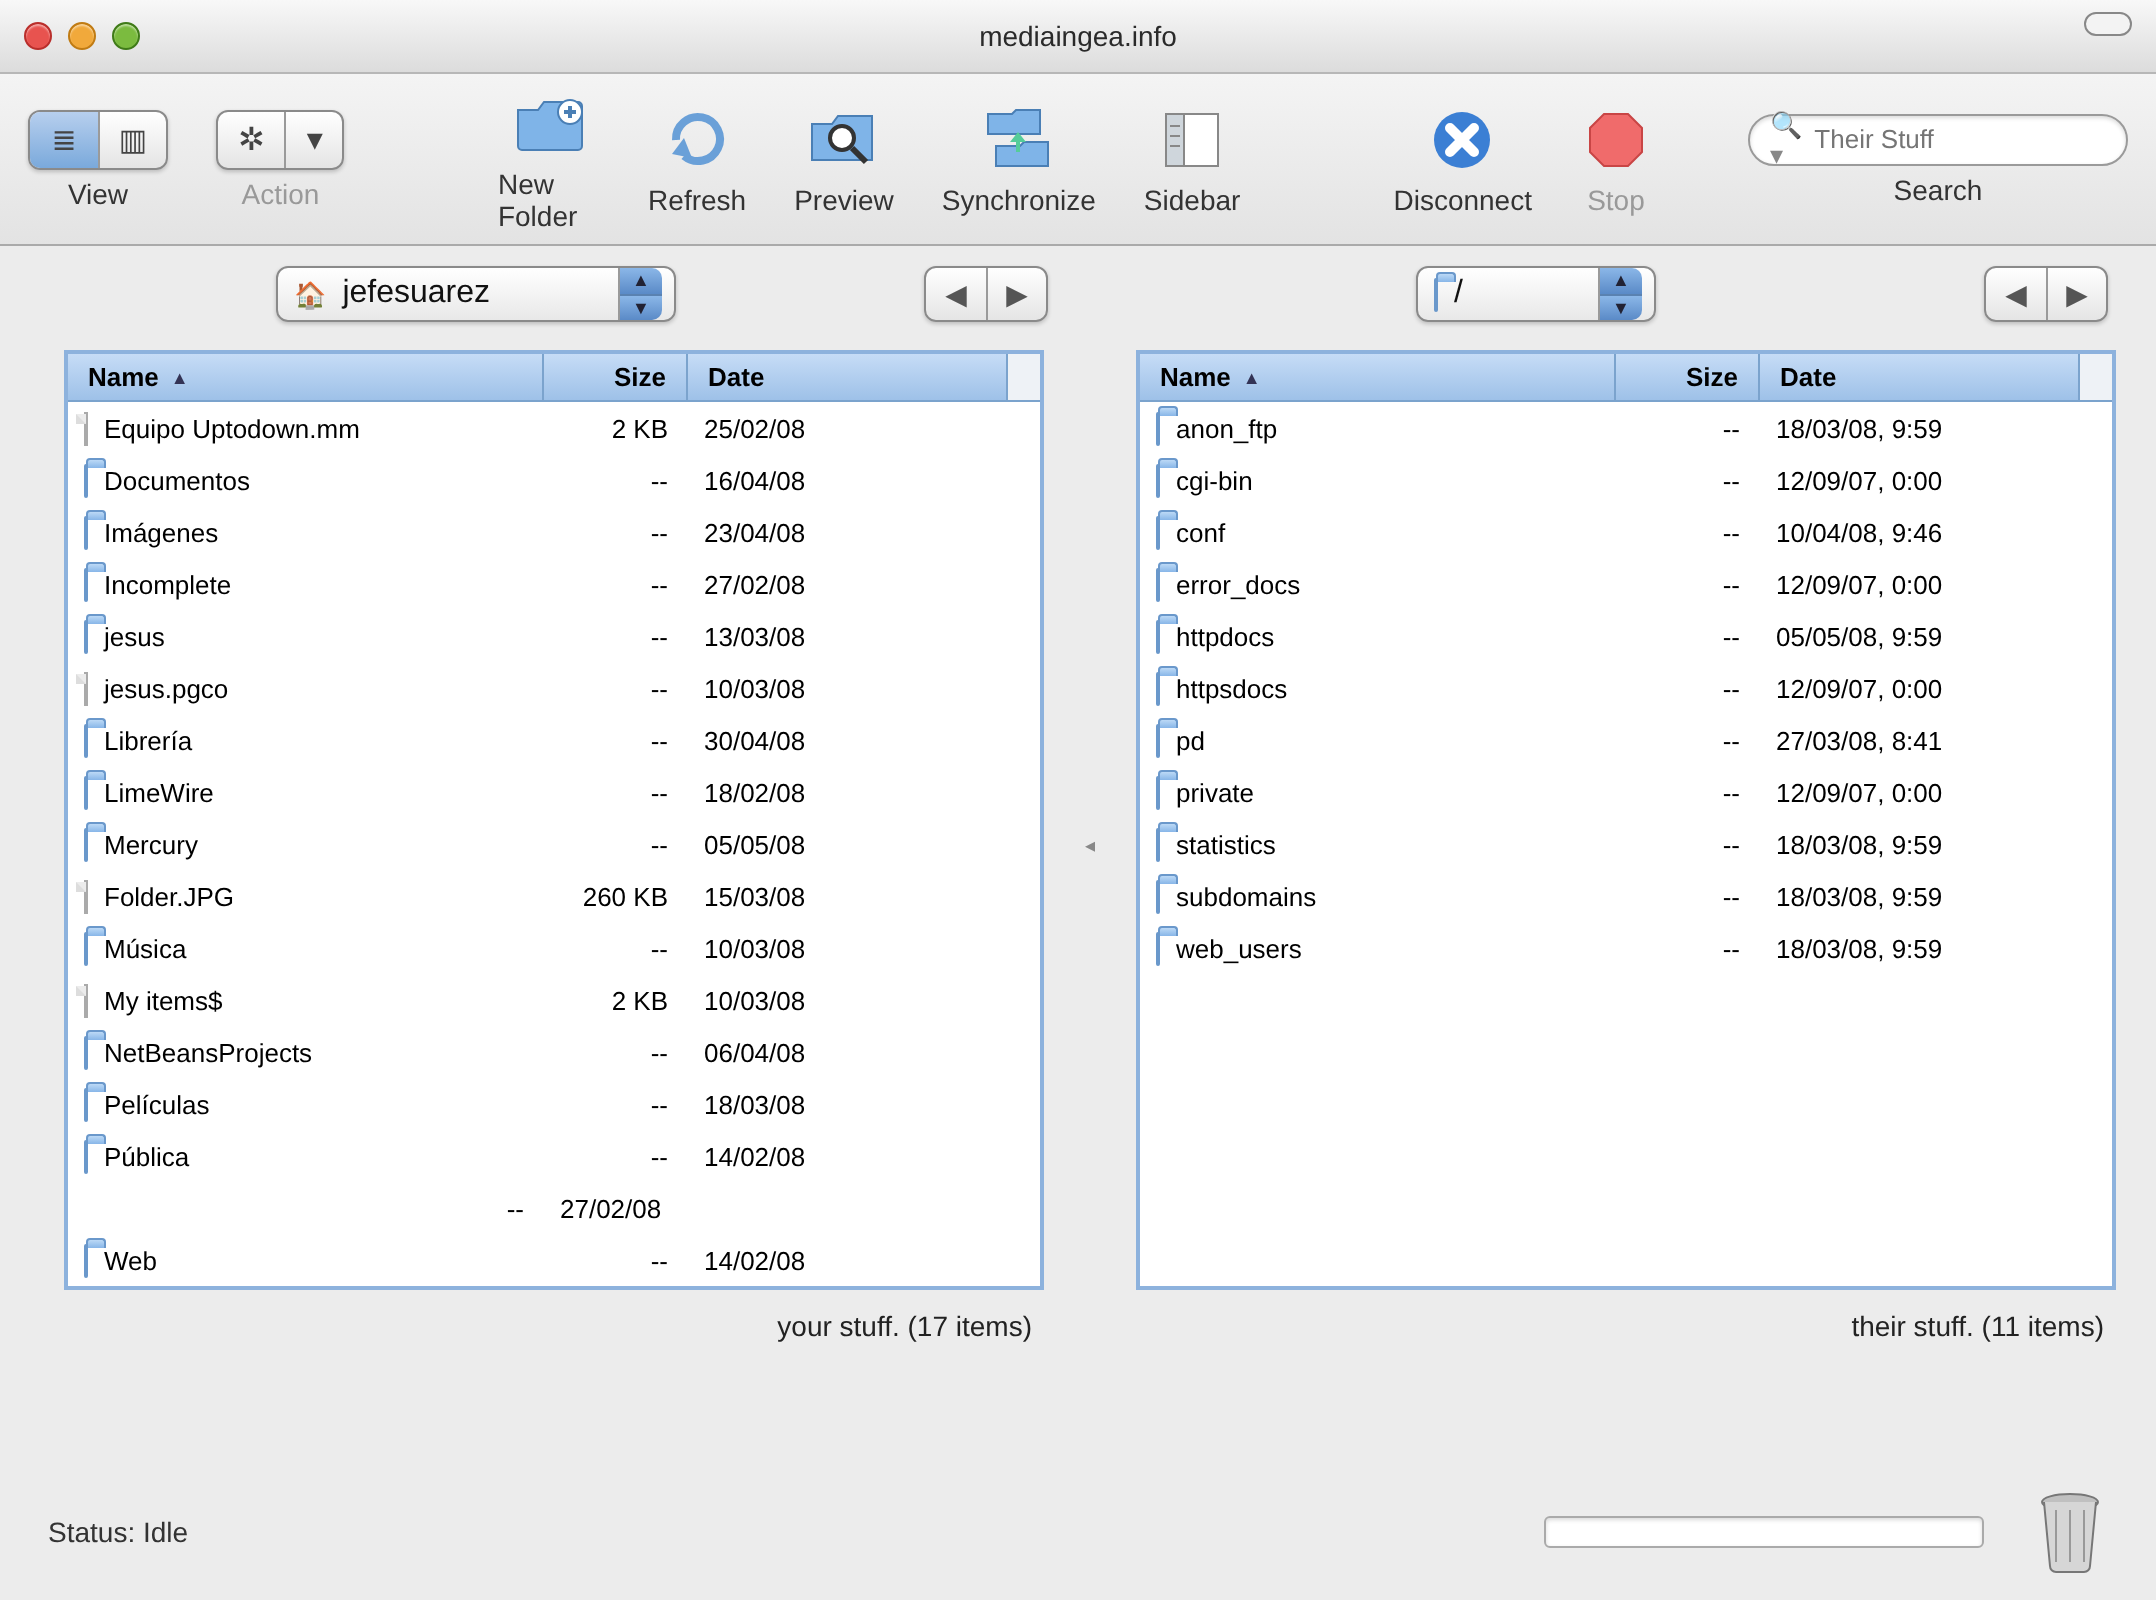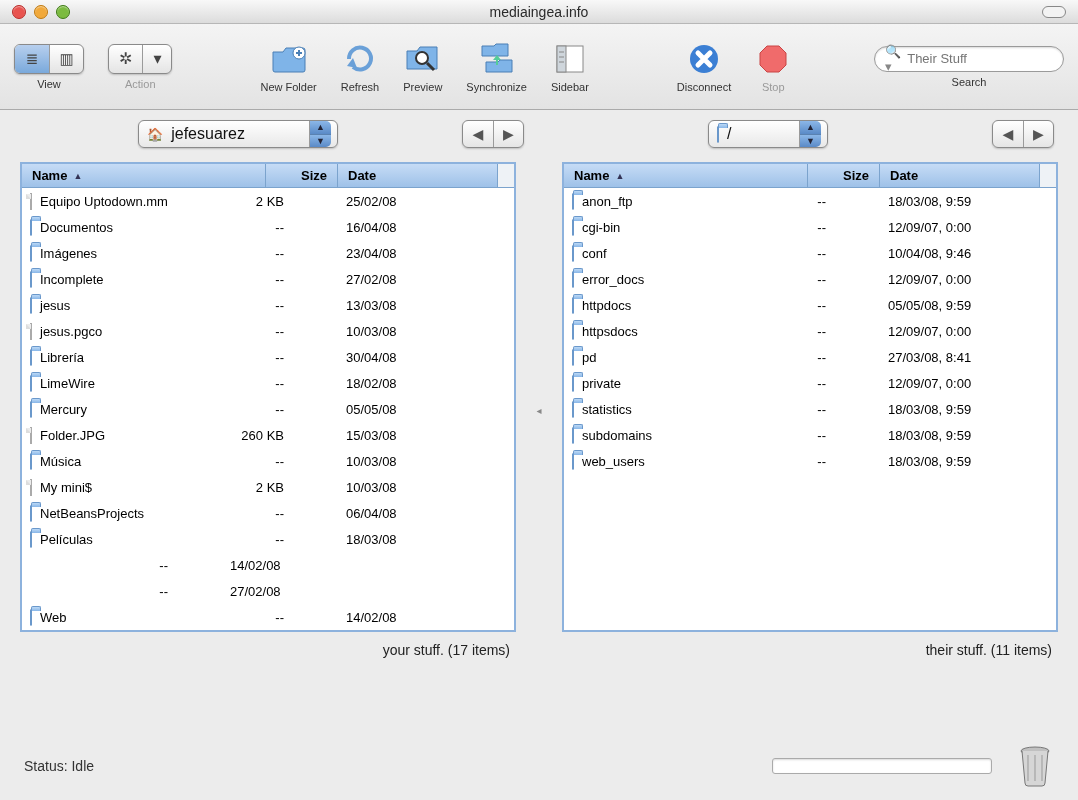--- a/index.html
+++ b/index.html
@@ -8,21 +8,21 @@
   font-size: 13px;
   background: #ececec;
   width: 1078px;
   height: 800px;
   overflow: hidden;
   user-select: none;
 }
 
 
 .titlebar {
-  height: 24px;
+  height: 37px;
   background: linear-gradient(#f8f8f8, #dcdcdc);
   border-bottom: 1px solid #b7b7b7;
   display: flex;
   align-items: center;
   position: relative;
 }
 .traffic-lights { display: flex; gap: 8px; padding-left: 12px; }
 .light {
   width: 14px; height: 14px; border-radius: 50%;
   border: 1px solid rgba(0,0,0,.25);
@@ -45,21 +45,21 @@
 .toolbar {
   height: 86px;
   background: linear-gradient(#f4f4f4, #e3e3e3);
   border-bottom: 1px solid #aaa;
   display: flex;
   align-items: center;
   padding: 0 14px;
   gap: 24px;
 }
 .tb-group { display:flex; flex-direction:column; align-items:center; gap:4px;}
-.tb-label { font-size: 11px; color: #333; }
+.tb-label { font-size: 14px; color: #333; }
 .tb-label.disabled { color: #999; text-align: right; }
 
 .segment {
   display: inline-flex; height: 30px;
   border: 1px solid #8a8a8a; border-radius: 6px;
   overflow: hidden; background: linear-gradient(#fff,#e4e4e4);
   box-shadow: 0 1px 2px rgba(0,0,0,.2);
 }
 .segment button {
   width: 34px; border: none; background: transparent; cursor: pointer;
@@ -117,21 +117,21 @@
 .nav-arrows {
   display:inline-flex; border:1px solid #8a8a8a; border-radius:6px;
   height:28px; background:linear-gradient(#fff,#e5e5e5);
   box-shadow:0 1px 2px rgba(0,0,0,.2);
 }
 .nav-arrows button{ width:30px; border:none; background:transparent;
   cursor:pointer; color:#555; font-size:14px;}
 .nav-arrows button + button{ border-left:1px solid #9a9a9a;}
 
 
-.panes { display:flex; padding: 4px 20px 0; gap: 18px; height: 500px;}
+.panes { display:flex; padding: 4px 20px 0; gap: 18px; height: 500px; margin-left: 12px;}
 .pane-wrap { flex:1; display:flex; flex-direction:column;}
 .listing {
   flex:1; background:#fff;
   border: 2px solid #8db2dd;
   display:flex; flex-direction:column;
   overflow:hidden;
 }
 .cols {
   display:grid;
   grid-template-columns: 1fr 72px 160px 16px;
@@ -149,21 +149,20 @@
 .cols .col:last-child{ border-right:none;}
 .sort-ind::after { content:"▲"; font-size:9px; margin-left:6px; color:#335;}
 
 .rows { flex:1; overflow:auto; }
 .row {
   display:grid;
   grid-template-columns: 1fr 72px 160px;
   height: 26px;
   align-items:center;
   padding-right: 16px;
-  gap: 44px;
 }
 .row .cell-name{ display:flex; align-items:center; gap:8px; padding-left:8px; color:#000; }
 .row .cell-size{ text-align:right; padding-right:10px; color:#000;}
 .row .cell-date{ padding-left:8px; color:#000;}
 
 .summary { text-align:right; padding: 10px 6px 0; color:#222; font-size:14px;}
 
 
 .bottom {
   position: absolute; bottom: 0; left:0; right:0;
@@ -445,21 +444,21 @@
             <div class="cell-name">
               <span><span class="fgly"></span></span>
               <span>Música</span>
             </div>
             <div class="cell-size">--</div>
             <div class="cell-date">10/03/08</div>
           </div>
           <div class="row">
             <div class="cell-name">
               <span><span class="filegly"></span></span>
-              <span>My mini$</span>
+              <span>My items$</span>
             </div>
             <div class="cell-size">2 KB</div>
             <div class="cell-date">10/03/08</div>
           </div>
           <div class="row">
             <div class="cell-name">
               <span><span class="fgly"></span></span>
               <span>NetBeansProjects</span>
             </div>
             <div class="cell-size">--</div>
@@ -467,20 +466,24 @@
           </div>
           <div class="row">
             <div class="cell-name">
               <span><span class="fgly"></span></span>
               <span>Películas</span>
             </div>
             <div class="cell-size">--</div>
             <div class="cell-date">18/03/08</div>
           </div>
           <div class="row">
+            <div class="cell-name">
+              <span><span class="fgly"></span></span>
+              <span>Pública</span>
+            </div>
             <div class="cell-size">--</div>
             <div class="cell-date">14/02/08</div>
           </div>
           <div class="row">
             <div class="cell-size">--</div>
             <div class="cell-date">27/02/08</div>
           </div>
           <div class="row">
             <div class="cell-name">
               <span><span class="fgly"></span></span>

